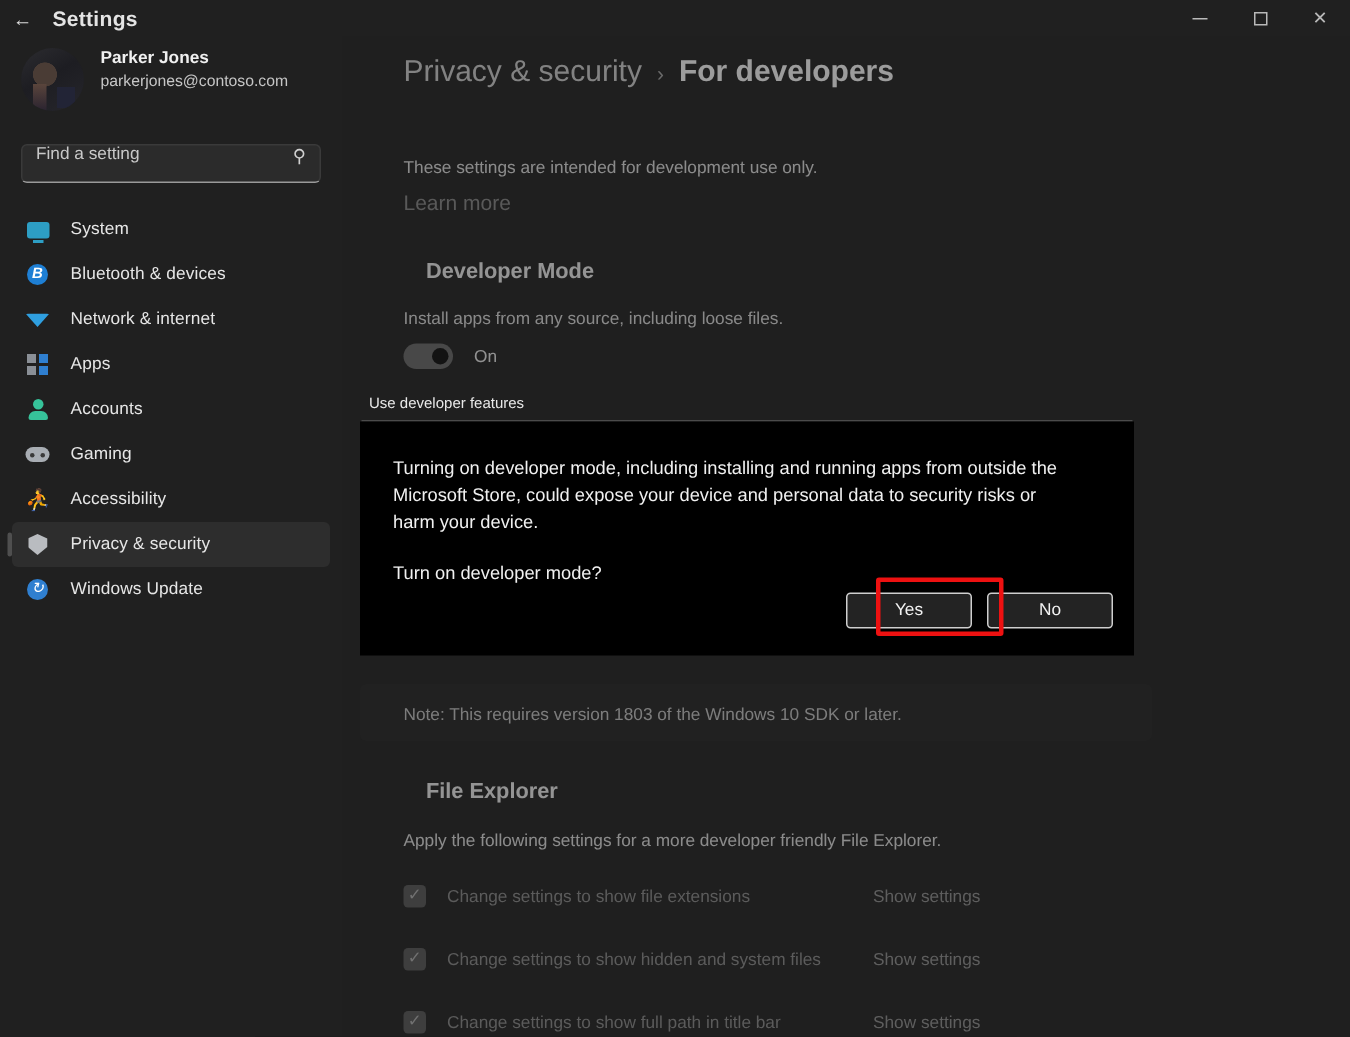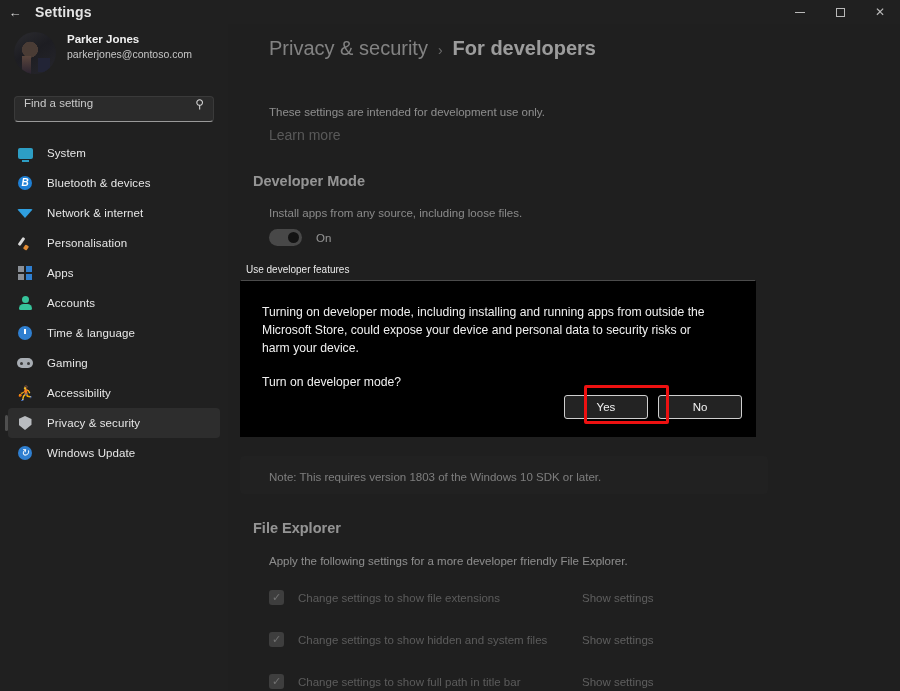--- a/index.html
+++ b/index.html
@@ -126,21 +126,21 @@
   
   .content { position:absolute; left:228px; top:24px; width:672px; height:667px; background:#282828; }
   .breadcrumb { position:absolute; left:41px; top:13px; display:flex; align-items:baseline; }
   .bc-parent { font-size:20px; color:#d2d2d2; }
   .bc-sep { font-size:14px; color:#a9a9a9; margin:0 10px; }
   .bc-current { font-size:20px; color:#ffffff; font-weight:bold; }
 
   .intro { position:absolute; left:41px; top:82px; font-size:11.5px; color:#e2e2e2; }
   .learnmore { position:absolute; left:41px; top:103px; font-size:14px; color:#8c8c8c; }
 
-  .sec-title { position:absolute; left:25px; font-size:14.5px; color:#f2f2f2; font-weight:bold; }
+  .sec-title { position:absolute; left:56px; font-size:14.5px; color:#f2f2f2; font-weight:bold; }
   .devmode-title { top:149px; }
   .devmode-desc { position:absolute; left:41px; top:183px; font-size:11.5px; color:#dedede; }
 
   .toggle-row { position:absolute; left:41px; top:205px; display:flex; align-items:center; }
   .toggle {
     width:33px; height:17px; border-radius:9px; background:#6e6e6e;
     position:relative; display:flex; align-items:center;
   }
   .toggle .knob {
     position:absolute; right:3px; width:11px; height:11px; border-radius:50%; background:#141414;
@@ -244,46 +244,34 @@
         <span class="nav-label">Bluetooth &amp; devices</span>
       </div>
       <div class="navitem">
         <span class="nav-ico">
             <i class="ic-wifi"></i>
           </span>
         <span class="nav-label">Network &amp; internet</span>
       </div>
       <div class="navitem">
         <span class="nav-ico">
-            <i class="ic-brush"></i>
-          </span>
-        <span class="nav-label">Personalisation</span>
-      </div>
-      <div class="navitem">
-        <span class="nav-ico">
             <i class="ic-apps">
               <span></span>
               <span></span>
               <span></span>
               <span></span>
             </i>
           </span>
         <span class="nav-label">Apps</span>
       </div>
       <div class="navitem">
         <span class="nav-ico">
             <i class="ic-account"></i>
           </span>
         <span class="nav-label">Accounts</span>
-      </div>
-      <div class="navitem">
-        <span class="nav-ico">
-            <i class="ic-clock"></i>
-          </span>
-        <span class="nav-label">Time &amp; language</span>
       </div>
       <div class="navitem">
         <span class="nav-ico">
             <i class="ic-game"></i>
           </span>
         <span class="nav-label">Gaming</span>
       </div>
       <div class="navitem">
         <span class="nav-ico">
             <i class="ic-access">⛹</i>

